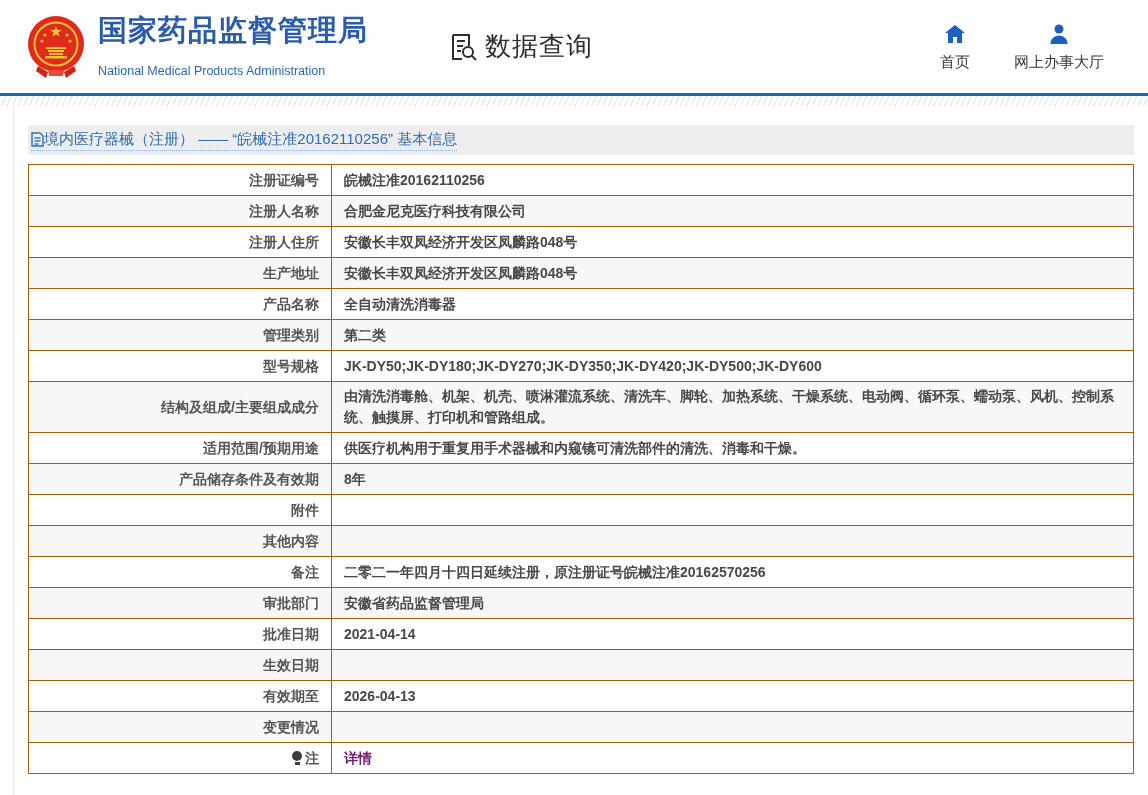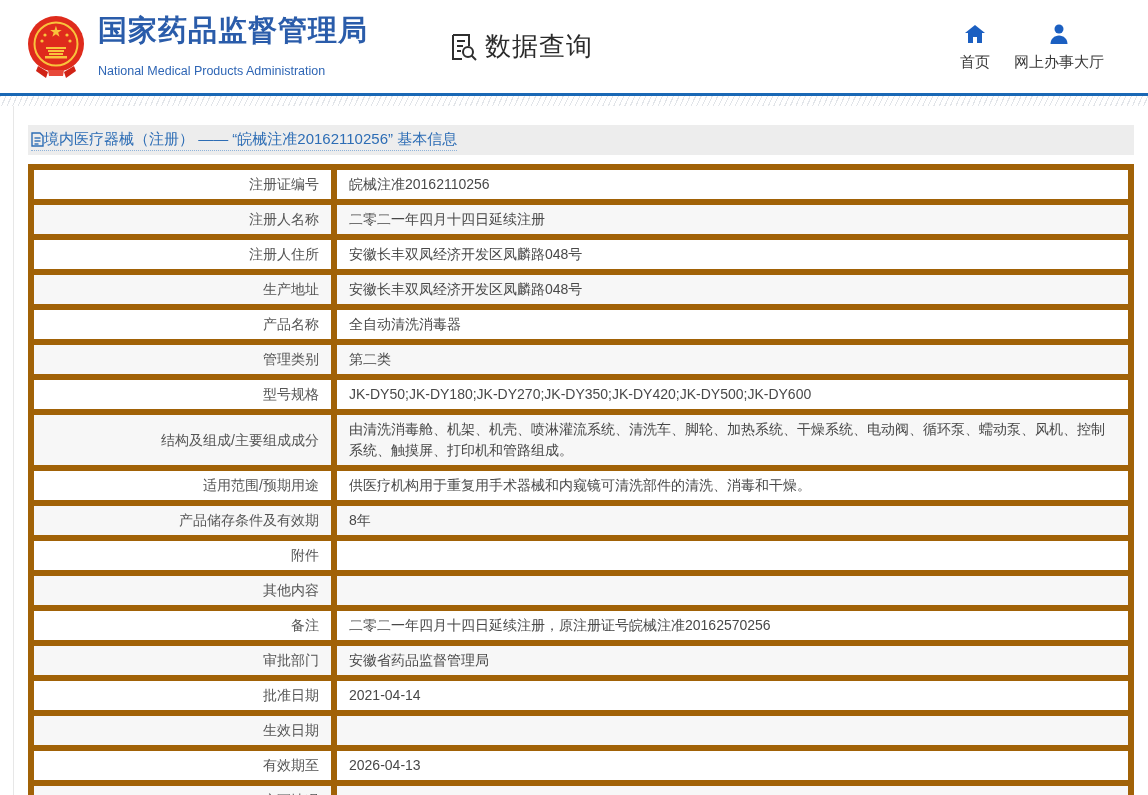--- a/index.html
+++ b/index.html
@@ -30,21 +30,21 @@
   .agency-cn {
     font-size: 29px; font-weight: bold; color: #2a5caa; letter-spacing: 1px;
     line-height: 1.1; white-space: nowrap;
   }
   .agency-en { font-size: 12.5px; color: #2f66b5; white-space: nowrap; }
 
   .query-block { display: flex; align-items: center; gap: 7px; margin-left: 80px; }
   .query-icon { width: 30px; height: 30px; }
   .query-label { font-size: 26px; color: #2b2b2b; letter-spacing: 1px; }
 
-  .header-nav { margin-left: auto; display: flex; gap: 24px; padding-right: 14px; }
+  .header-nav { margin-left: auto; display: flex; gap: 44px; padding-right: 14px; }
   .nav-item {
     display: flex; flex-direction: column; align-items: center; gap: 7px;
     font-size: 15px; color: #3a3a3a; cursor: pointer; white-space: nowrap;
   }
   .nav-item svg { width: 24px; height: 24px; }
 
   
   .blue-line { height: 3px; background: #1a68b5; }
   .striped-band {
     height: 10px;
@@ -73,26 +73,27 @@
 
   
   table.info-table {
     width: 1106px;
     border-collapse: collapse;
     background: #ffffff;
     border: 1px solid #c9c9c9;
   }
   table.info-table tr:nth-child(even) { background: #f7f7f7; }
   table.info-table td {
-    border: 6px solid #a16207;
+    border: 1px solid #a16207;
     font-size: 14px;
     padding: 4px 12px;
     height: 31px;
     line-height: 21px;
     vertical-align: middle;
+    font-weight: bold;
   }
   td.label-cell {
     width: 303px;
     text-align: right;
     color: #555;
     white-space: nowrap;
   }
   td.value-cell { color: #484848; text-align: left; }
   a.detail-link { color: #701a75; text-decoration: none; cursor: pointer; text-align: center; }
 
@@ -186,21 +187,21 @@
   </div>
 
   <table class="info-table">
     <tbody>
         <tr>
           <td class="label-cell">注册证编号</td>
           <td class="value-cell">皖械注准20162110256</td>
         </tr>
         <tr>
           <td class="label-cell">注册人名称</td>
-          <td class="value-cell">二零二一年四月十四日延续注册</td>
+          <td class="value-cell">合肥金尼克医疗科技有限公司</td>
         </tr>
         <tr>
           <td class="label-cell">注册人住所</td>
           <td class="value-cell">安徽长丰双凤经济开发区凤麟路048号</td>
         </tr>
         <tr>
           <td class="label-cell">生产地址</td>
           <td class="value-cell">安徽长丰双凤经济开发区凤麟路048号</td>
         </tr>
         <tr>

